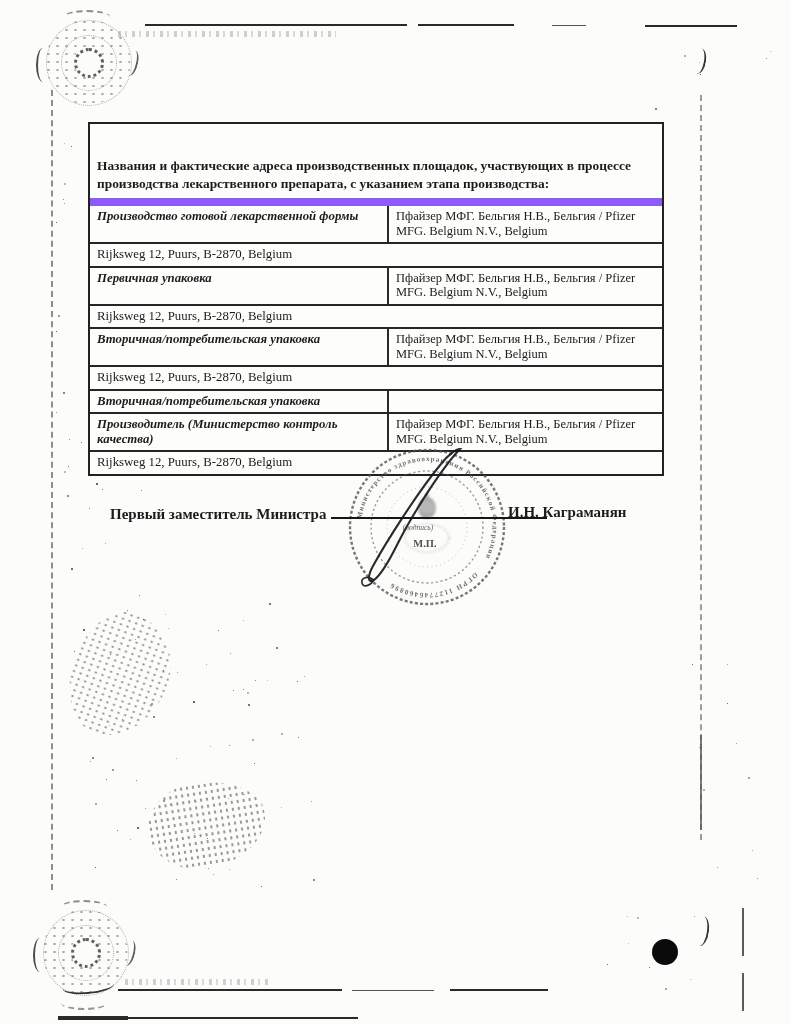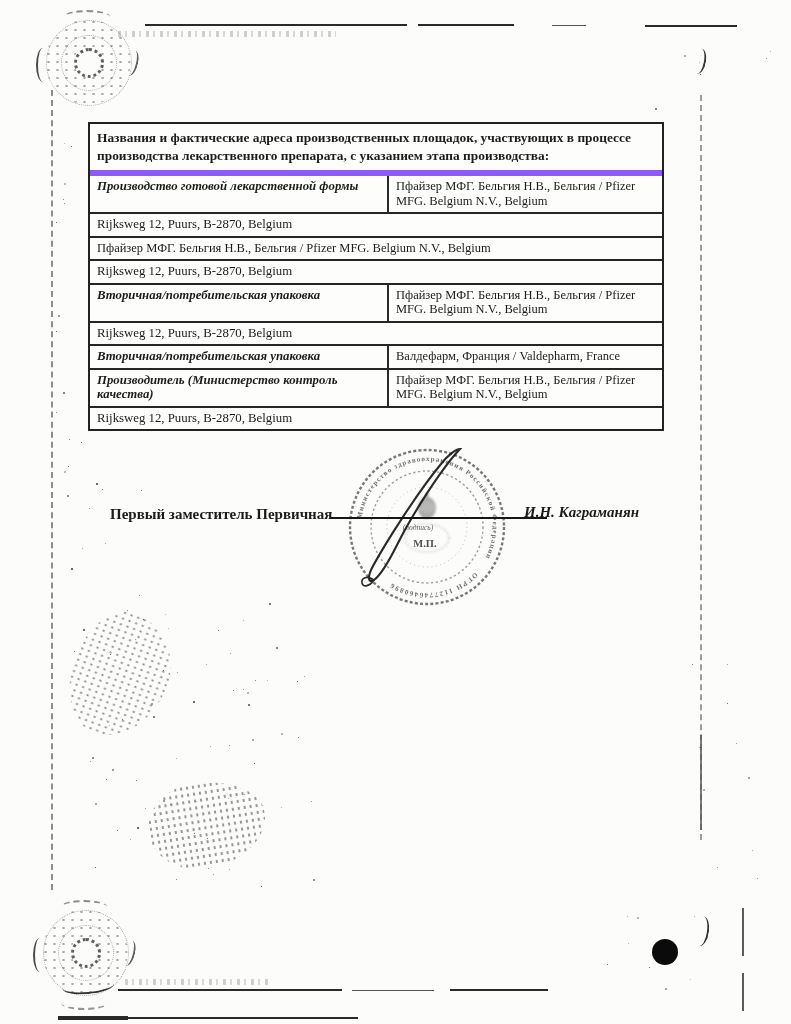--- a/index.html
+++ b/index.html
@@ -39,31 +39,31 @@
     -webkit-mask-image:radial-gradient(circle,transparent 0 14px,#000 15px 42px,transparent 43px);
             mask-image:radial-gradient(circle,transparent 0 14px,#000 15px 42px,transparent 43px);}
   
   .reg-table{
     position:absolute;left:88px;top:122px;width:572px;
     border:2px solid #222;background:rgba(255,255,255,.4);
     font-size:12.8px;line-height:14.5px;
   }
   .t-head{
     font-weight:bold;font-size:13.4px;line-height:17.5px;
-    padding:5px 7px 6px 7px;border-bottom:6px solid #8b5cf6;
+    padding:5px 7px 6px 7px;border-bottom:8px solid #8b5cf6;margin-top:28px;
   }
   .t-row{display:flex;border-bottom:2px solid #262626;}
   .t-row:last-child{border-bottom:0;}
   .t-row .cell{padding:3px 7px 4px 7px;}
   .t-row .stage{width:283px;flex:0 0 283px;border-right:2px solid #2a2a2a;font-weight:bold;font-style:italic;}
   .t-row .name{flex:1;font-size:12.5px;font-family:Liberation Serif, serif;}
   .t-row .full{flex:1;}
   
   .sig-role{position:absolute;left:110px;top:506px;font-size:15px;font-weight:bold;}
-  .sig-name{position:absolute;left:524px;top:504px;font-size:15px;font-weight:bold;font-style:italic;}
+  .sig-name{position:absolute;left:508px;top:504px;font-size:15px;font-weight:bold;}
   .sig-line{position:absolute;left:331px;top:517px;width:216px;height:2px;background:#161616;z-index:5;}
   .seal-svg{position:absolute;left:330px;top:438px;z-index:4;}
   
   .punch{position:absolute;left:652px;top:939px;width:26px;height:26px;border-radius:50%;background:#0b0b0b;}
   
   .ghost{
     position:absolute;opacity:.6;border-radius:42% 58% 55% 45%/50% 45% 55% 50%;
     background-image:radial-gradient(rgba(40,40,40,.85) 1px,transparent 1.3px);
     background-size:7px 6px;
   }
@@ -116,49 +116,49 @@
 
     <div class="t-row">
       <div class="cell stage">Производство готовой лекарственной формы</div>
       <div class="cell name">Пфайзер МФГ. Бельгия Н.В., Бельгия / Pfizer MFG. Belgium N.V., Belgium</div>
     </div>
     <div class="t-row">
       <div class="cell full">Rijksweg 12, Puurs, B-2870, Belgium</div>
     </div>
 
     <div class="t-row">
+      <div class="cell stage">Первичная упаковка</div>
       <div class="cell name">Пфайзер МФГ. Бельгия Н.В., Бельгия / Pfizer MFG. Belgium N.V., Belgium</div>
     </div>
     <div class="t-row">
       <div class="cell full">Rijksweg 12, Puurs, B-2870, Belgium</div>
     </div>
 
     <div class="t-row">
       <div class="cell stage">Вторичная/потребительская упаковка</div>
       <div class="cell name">Пфайзер МФГ. Бельгия Н.В., Бельгия / Pfizer MFG. Belgium N.V., Belgium</div>
     </div>
     <div class="t-row">
       <div class="cell full">Rijksweg 12, Puurs, B-2870, Belgium</div>
     </div>
 
     <div class="t-row">
       <div class="cell stage">Вторичная/потребительская упаковка</div>
-      <div class="cell name">Валдефарм, Франция / Valdepharm, France</div>
     </div>
 
     <div class="t-row">
       <div class="cell stage">Производитель (Министерство контроль качества)</div>
       <div class="cell name">Пфайзер МФГ. Бельгия Н.В., Бельгия / Pfizer MFG. Belgium N.V., Belgium</div>
     </div>
     <div class="t-row">
       <div class="cell full">Rijksweg 12, Puurs, B-2870, Belgium</div>
     </div>
   </div>
 
-  <div class="sig-role">Первый заместитель Первичная</div>
+  <div class="sig-role">Первый заместитель Министра</div>
   <div class="sig-line"></div>
   <div class="sig-name">И.Н. Каграманян</div>
 
   <svg class="seal-svg" width="220" height="185" viewBox="0 0 220 185">
     <defs>
       <path id="ringPath" d="M 31,89 a 66,66 0 1,1 132,0 a 66,66 0 1,1 -132,0"></path>
       <filter id="blr">
           <feGaussianBlur stdDeviation="0.9"></feGaussianBlur>
         </filter>
     </defs>

